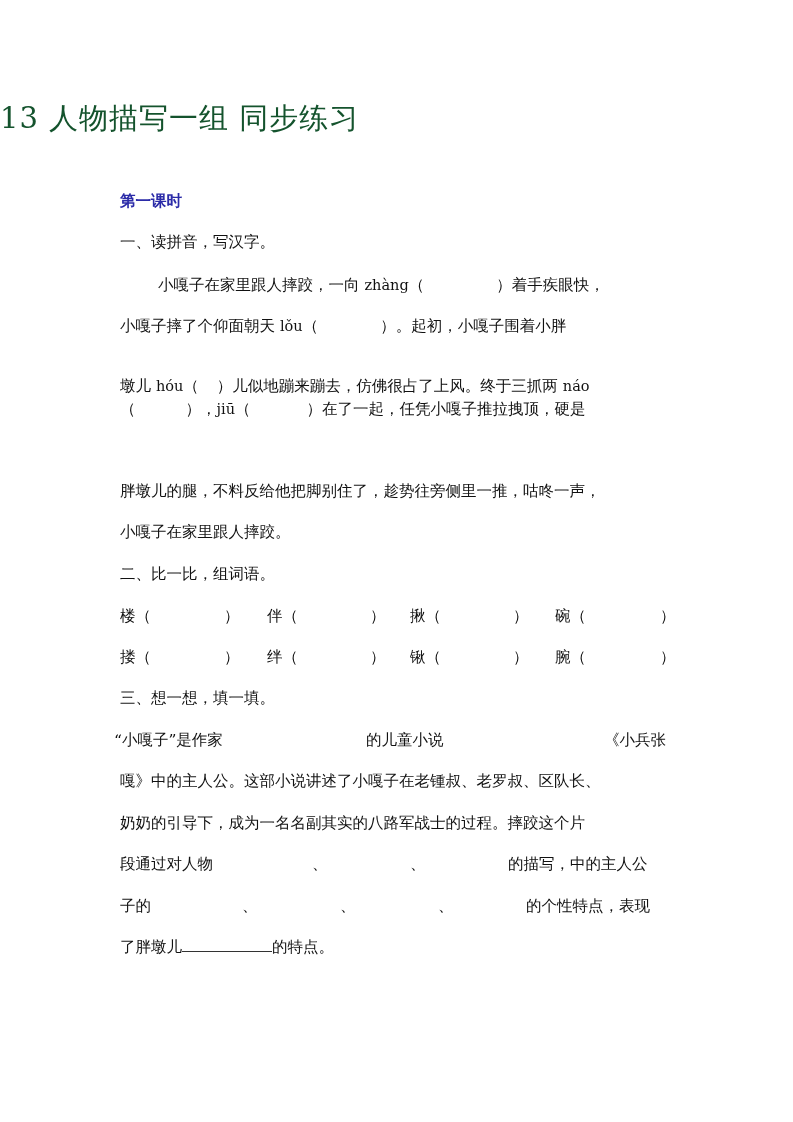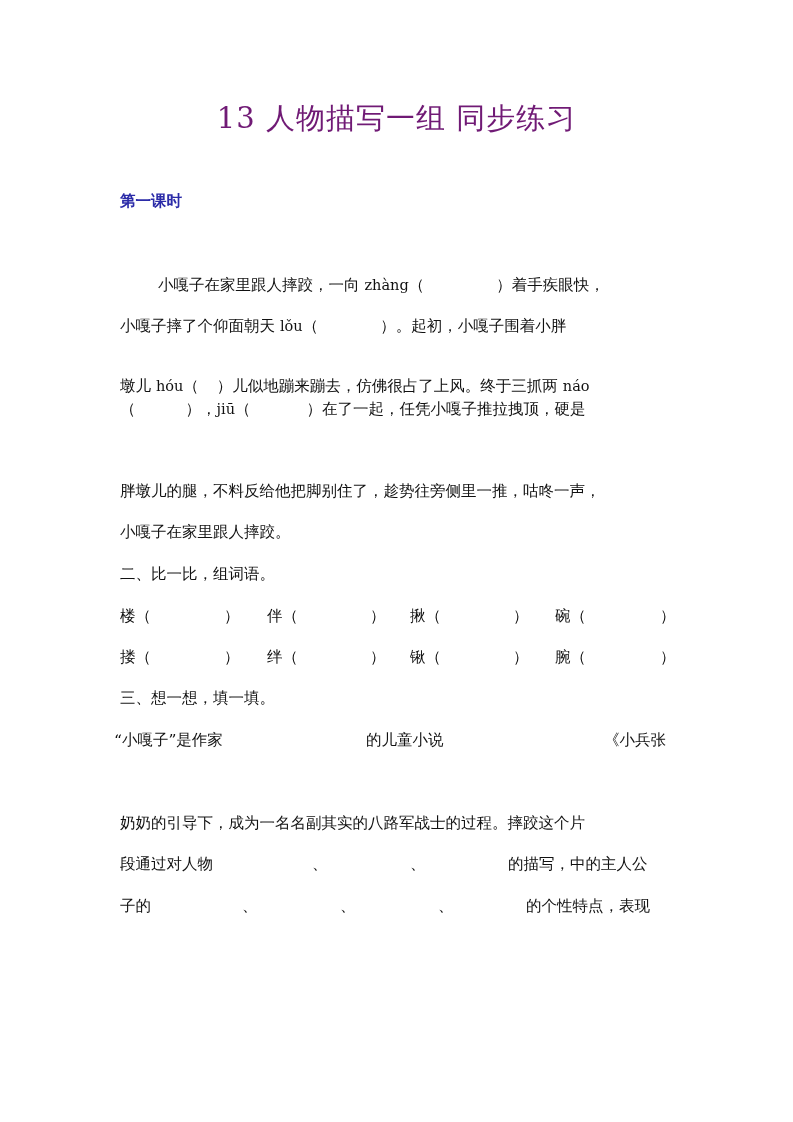--- a/index.html
+++ b/index.html
@@ -1,40 +1,41 @@
 <!DOCTYPE html>
 <html><head>
 <meta charset="utf-8">
 <style>
   html, body { margin: 0; padding: 0; background: #ffffff; }
   body { width: 793px; height: 1122px; position: relative; overflow: hidden;
          font-family: "DejaVu Serif", "Liberation Serif", serif; color: #111; }
   .page { position: absolute; left: 0; top: 0; width: 793px; height: 1122px; }
-  .title { position: absolute; left: 0; width: 793px; top: 98px; text-align: center;
-           font-size: 29px; line-height: 40px; color: #701a75; letter-spacing: 1px; }
+  .title { position: absolute; left: 0; width: 793px; top: 98px; text-align: left;
+           font-size: 29px; line-height: 40px; color: #14532d; letter-spacing: 1px; }
   .lesson { position: absolute; left: 120px; top: 189px; font-size: 15.5px; line-height: 24px;
             color: #2b2ba8; font-family: "DejaVu Sans", "Liberation Sans", sans-serif; font-weight: bold; }
   .line { position: absolute; left: 120px; width: 555px; font-size: 15.5px; line-height: 24px;
           white-space: nowrap; }
   .indent { left: 158px; width: 517px; }
   .py { font-family: "DejaVu Serif", "Liberation Serif", serif; font-size: 14.5px; }
   .blank { display: inline-block; }
   .grid-row { position: absolute; left: 120px; width: 556px; font-size: 15.5px; line-height: 24px; }
   .cell { position: absolute; top: 0; white-space: nowrap; }
   .uline { display: inline-block; width: 90px; border-bottom: 1px solid #333; height: 16px; vertical-align: baseline; }
 </style>
 </head>
 <body>
 
 <div class="page">
 
   <div class="title">13 人物描写一组 同步练习</div>
 
   <div class="lesson">第一课时</div>
 
+  <div class="line" style="top:230px">一、读拼音，写汉字。</div>
 
   <div class="line indent" style="top:273px">
     <span>小嘎子在家里跟人摔跤，一向 </span><span class="py">zhàng</span><span>（</span><span class="blank" style="width:72px"></span><span>）</span><span>着手疾眼快，</span>
   </div>
 
   <div class="line" style="top:314px">
     <span>小嘎子摔了个仰面朝天 </span><span class="py">lǒu</span><span>（</span><span class="blank" style="width:62px"></span><span>）</span><span>。起初，小嘎子围着小胖</span>
   </div>
 
   <div class="line" style="top:374px">
@@ -74,32 +75,36 @@
   </div>
 
   <div class="line" style="top:686px">三、想一想，填一填。</div>
 
   <div class="grid-row" style="top:728px">
     <span class="cell" style="left:-6px">“小嘎子”是作家</span>
     <span class="cell" style="left:246px">的儿童小说</span>
     <span class="cell" style="left:484px">《小兵张</span>
   </div>
 
+  <div class="line" style="top:769px">嘎》中的主人公。这部小说讲述了小嘎子在老锺叔、老罗叔、区队长、</div>
   <div class="line" style="top:811px">奶奶的引导下，成为一名名副其实的八路军战士的过程。摔跤这个片</div>
 
   <div class="grid-row" style="top:852px">
     <span class="cell" style="left:0px">段通过对人物</span>
     <span class="cell" style="left:192px">、</span>
     <span class="cell" style="left:290px">、</span>
     <span class="cell" style="left:388px">的描写，中的主人公</span>
   </div>
 
   <div class="grid-row" style="top:894px">
     <span class="cell" style="left:0px">子的</span>
     <span class="cell" style="left:122px">、</span>
     <span class="cell" style="left:220px">、</span>
     <span class="cell" style="left:318px">、</span>
     <span class="cell" style="left:406px">的个性特点，表现</span>
   </div>
 
+  <div class="line" style="top:935px">
+    <span>了胖墩儿</span><span class="uline"></span><span>的特点。</span>
+  </div>
 
 
 </div>
 
 </body></html>

